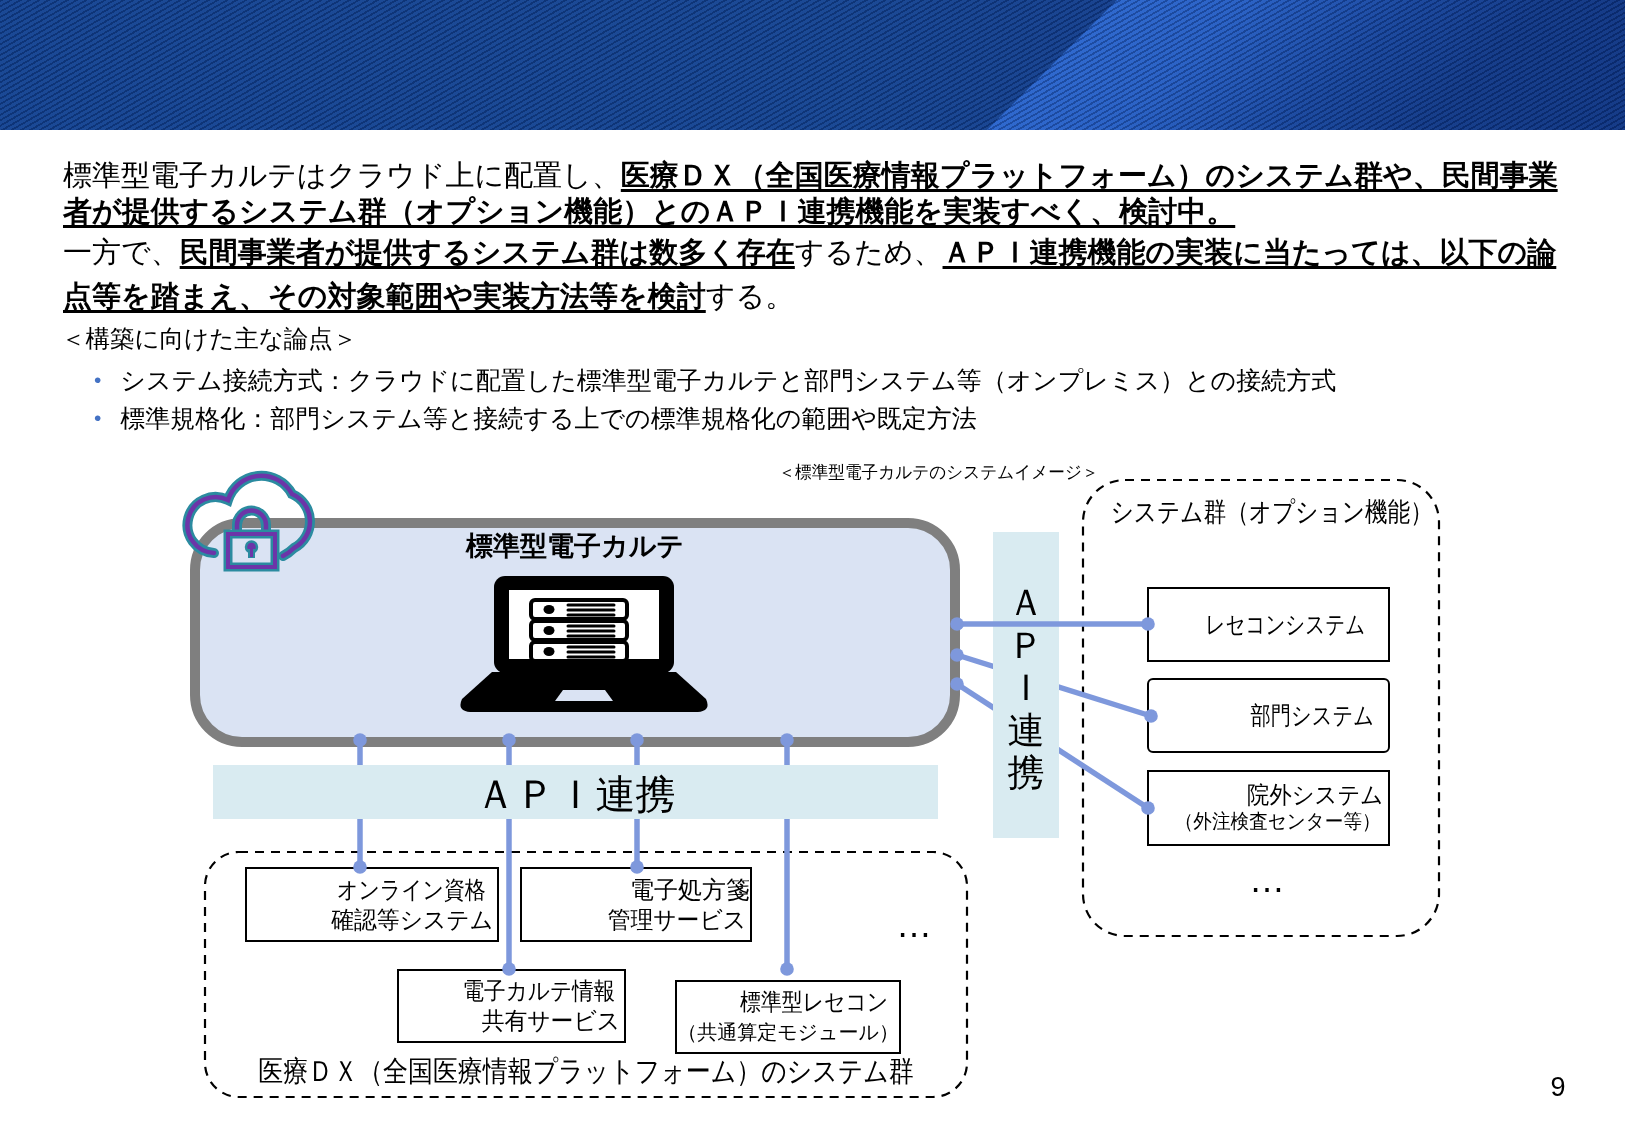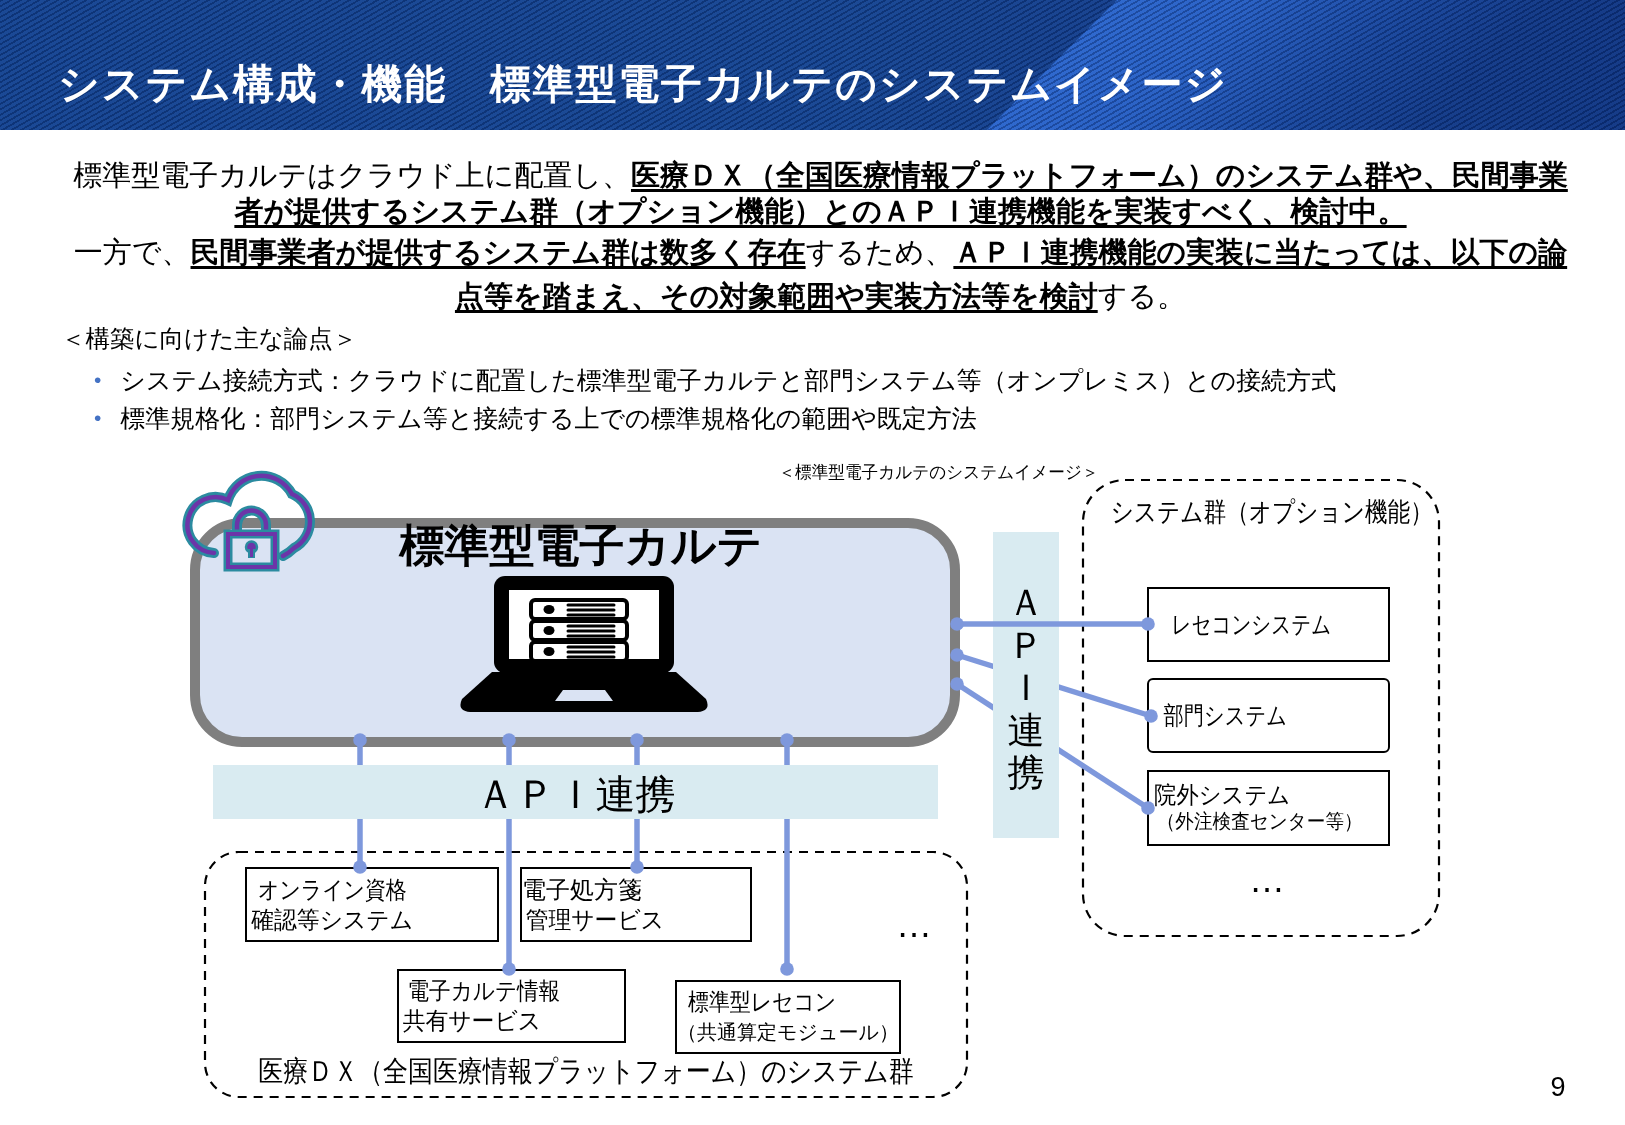--- a/index.html
+++ b/index.html
@@ -22,44 +22,44 @@
   .header .stripes {
     position:absolute; inset:0;
     background:repeating-linear-gradient(150deg, rgba(4,22,64,0.30) 0px, rgba(4,22,64,0.30) 1.8px, rgba(140,175,235,0.07) 1.8px, rgba(140,175,235,0.07) 4.7px);
   }
   .header h1 {
     position:absolute; left:58px; top:59px;
     font-size:41px; font-weight:bold; color:#fff; letter-spacing:1.8px;
     white-space:nowrap; line-height:50px;
   }
   
-  .p1, .p2 { position:absolute; left:63px; width:1515px; font-size:29px; letter-spacing:0px;text-align:center; }
+  .p1, .p2 { position:absolute; left:63px; width:1515px; font-size:29px; letter-spacing:0px; }
   .p1 { top:157px; line-height:36px; }
   .p2 { top:230px; line-height:44px; }
   .em { font-weight:bold; text-decoration:underline; text-decoration-thickness:3px; text-underline-offset:4px; }
   .points-heading { position:absolute; left:61px; top:323px; font-size:24.5px; line-height:32px; }
   .bullet-row { position:absolute; left:94px; font-size:25px; line-height:32px; white-space:nowrap; }
   .bullet-row .marker { color:#4472c4; margin-right:19px; font-size:21px; vertical-align:2px; }
   .bullet-row.b1 { top:364px; }
   .bullet-row.b2 { top:402px; }
   
   .caption { position:absolute; left:507px; top:460px; width:600px; text-align:right; font-size:17.5px; line-height:25px; }
   .ehr-box {
     position:absolute; left:190px; top:518px; width:770px; height:229px;
     background:#dae3f3; border:10px solid #7f7f7f; border-radius:52px;
   }
-  .ehr-title { position:absolute; left:196px; top:522px; width:770px; text-align:center;
-    font-size:45px; font-weight:bold; line-height:48px; }
+  .ehr-title { position:absolute; left:190px; top:522px; width:770px; text-align:center;
+    font-size:27px; font-weight:bold; line-height:48px; }
   .vband-text { position:absolute; z-index:6; left:993px; top:582px; width:66px;
     text-align:center; word-break:break-all;
     font-size:37px; letter-spacing:0; line-height:42.5px; }
   .hband-text { position:absolute; z-index:6; left:213px; top:767px; width:725px; height:54px;
     display:flex; align-items:center; justify-content:center; font-size:40px; letter-spacing:0px; }
   .white-box { position:absolute; background:#fff; border:2.5px solid #000;
-    display:flex; flex-direction:column; align-items:flex-start; justify-content:center;
+    display:flex; flex-direction:column; align-items:flex-end; justify-content:center;
     text-align:center; }
   .wb-r1 { left:1147px; top:587px; width:243px; height:75px; font-size:25px; }
   .wb-r2 { left:1147px; top:678px; width:243px; height:75px; font-size:25px;border-radius:6px; }
   .wb-r3 { left:1147px; top:770px; width:243px; height:76px; font-size:24px; line-height:27px; }
   .wb-r3 .small { font-size:20px; }
   .wb-b1 { left:245px; top:867px; width:254px; height:75px; font-size:24px; line-height:30px; }
   .wb-b2 { left:520px; top:867px; width:232px; height:75px; font-size:24px; line-height:30px; }
   .wb-b3 { left:397px; top:969px; width:229px; height:74px; font-size:24px; line-height:30px; }
   .wb-b4 { left:675px; top:969px; width:226px; height:74px; font-size:24px; line-height:30px;margin-top:11px; }
   .wb-b4 .small { font-size:20px; }
@@ -75,21 +75,20 @@
   .cx87{transform:scaleX(.87)} .cx90{transform:scaleX(.90)} .cx93{transform:scaleX(.93)} .cx95{transform:scaleX(.95)}
   .caption span, .dx-label span { display:inline-block; }
   svg.overlay { position:absolute; left:0; top:0; z-index:5; }
 </style>
 </head>
 <body>
 
 <div class="header">
   <div class="band"></div>
   <div class="stripes"></div>
-  <h1>システム構成・機能　標準型電子カルテのシステムイメージ</h1>
 </div>
 
 <div class="p1"><span>標準型電子カルテはクラウド上に配置し、</span><span class="em">医療ＤＸ（全国医療情報プラットフォーム）のシステム群や、民間事業者が提供するシステム群（オプション機能）とのＡＰＩ連携機能を実装すべく、検討中。</span></div>
 <div class="p2"><span>一方で、</span><span class="em">民間事業者が提供するシステム群は数多く存在</span><span>するため、</span><span class="em">ＡＰＩ連携機能の実装に当たっては、以下の論点等を踏まえ、その対象範囲や実装方法等を検討</span><span>する。</span></div>
 
 <div class="points-heading">＜構築に向けた主な論点＞</div>
 <div class="bullet-row b1"><span class="marker">•</span><span>システム接続方式：クラウドに配置した標準型電子カルテと部門システム等（オンプレミス）との接続方式</span></div>
 <div class="bullet-row b2"><span class="marker">•</span><span>標準規格化：部門システム等と接続する上での標準規格化の範囲や既定方法</span></div>
 
 <div class="caption"><span class="cx95">＜標準型電子カルテのシステムイメージ＞</span></div>

